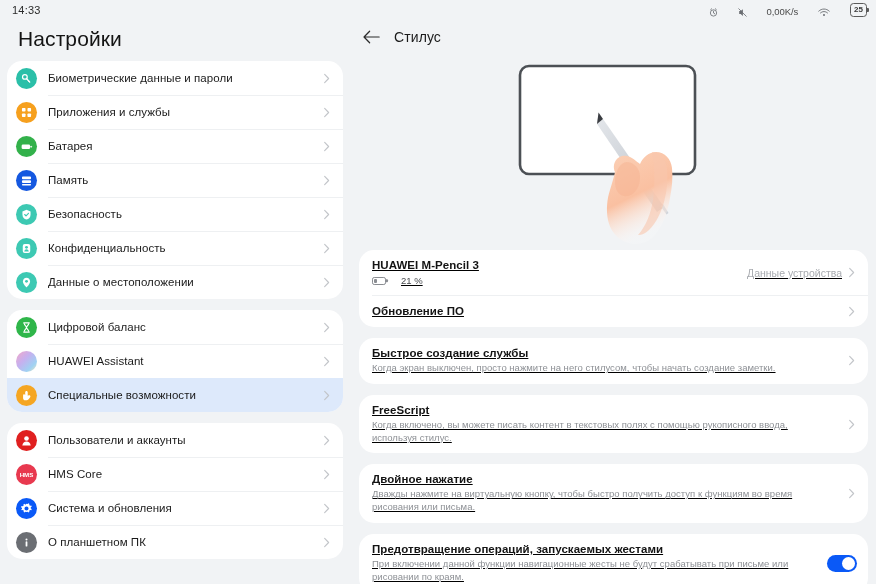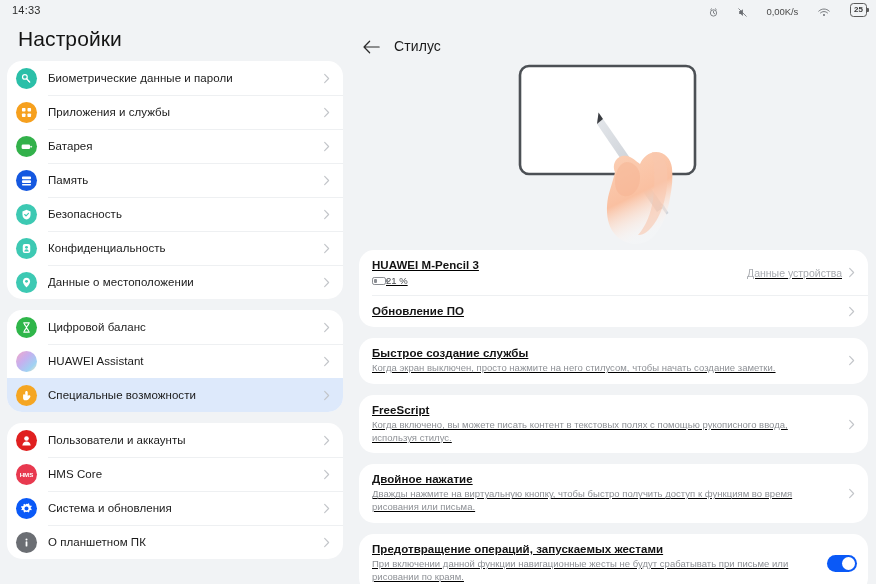--- a/index.html
+++ b/index.html
@@ -64,21 +64,21 @@
     white-space: nowrap; overflow: hidden; text-overflow: ellipsis; text-align: center;
   }
   .chev { margin-left: auto; flex: 0 0 auto; color: #c2c5c9; display: flex; }
 
   
   .right-pane {
     flex: 1; height: 584px; position: relative; padding-top: 20px;
     padding-right: 8px;
   }
   .detail-header {
-    display: flex; align-items: flex-end; height: 34px; padding-left: 13px; gap: 14px;
+    display: flex; align-items: center; height: 34px; padding-left: 13px; gap: 14px;
   }
   .back-arrow { color: #2b2b2b; display: flex; cursor: pointer; }
   .detail-title { font-size: 14px; color: #1a1a1a; letter-spacing: .1px; }
 
   .hero { height: 196px; position: relative; display: flex; justify-content: center; }
   .hero svg { display: block; }
 
   .card {
     background: #ffffff; border-radius: 15px; margin: 0 0 11px 9px; overflow: hidden;
   }
@@ -89,21 +89,21 @@
   .crow + .crow::before {
     content: ""; position: absolute; left: 13px; right: 0; top: 0; height: 1px;
     background: #eef0f2;
   }
   .ctext { flex: 1; min-width: 0; }
   .ctitle { font-size: 11.5px; color: #141414; font-weight: bold; letter-spacing: .05px; }
   .csub {
     font-size: 9.5px; color: #8d9095; margin-top: 3px; line-height: 1.35;
     letter-spacing: .02px; max-width: 455px;
   }
-  .battline { display: flex; align-items: center; gap: 0; margin-top: 4px; }
+  .battline { display: flex; align-items: center; gap: 15px; margin-top: 4px; }
   .battbox {
     width: 14px; height: 8px; border: 1.2px solid #8a8d92; border-radius: 2.2px;
     position: relative; display: flex; align-items: center; padding: 1px;
   }
   .battbox::after {
     content: ""; position: absolute; right: -3px; top: 50%; transform: translateY(-50%);
     width: 1.7px; height: 3.5px; background: #8a8d92; border-radius: 0 1px 1px 0;
   }
   .battfill { height: 100%; width: 28%; background: #8a8d92; border-radius: 1px; }
   .battpct { font-size: 9.5px; color: #46494d; }

